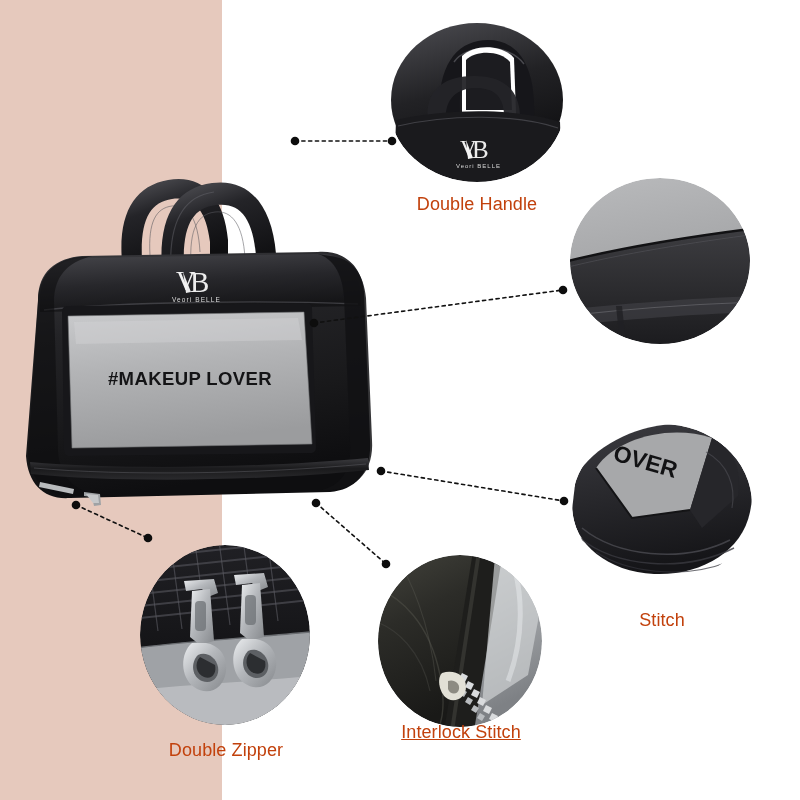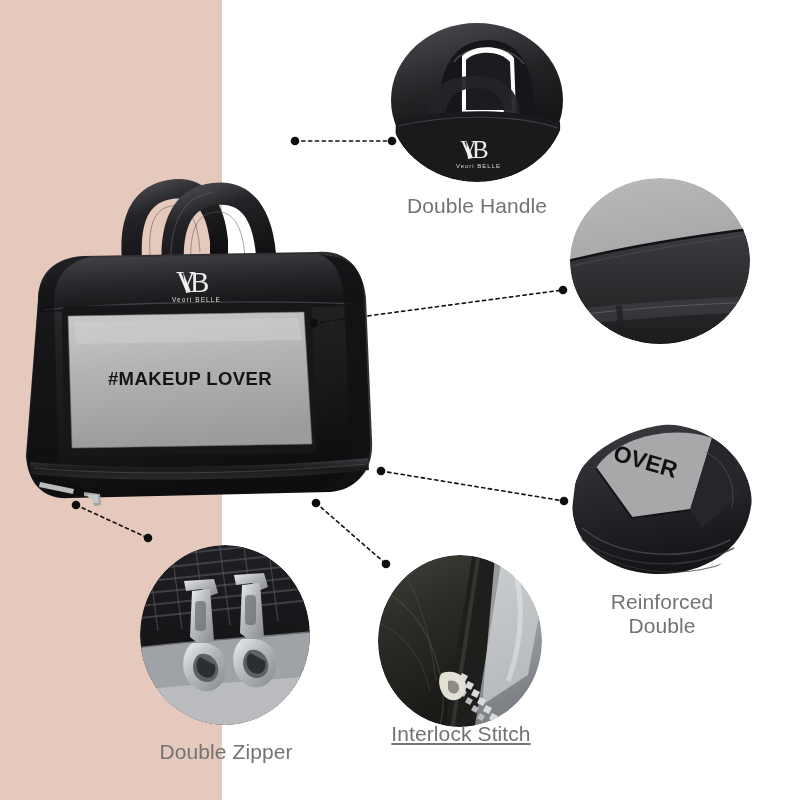--- a/index.html
+++ b/index.html
@@ -7,21 +7,21 @@
   #stage{position:relative;width:800px;height:800px;overflow:hidden;background:#ffffff;}
 
   
   .bg-pink{position:absolute;left:0;top:0;width:222px;height:800px;background:#e6c9bd;}
   .bg-white{position:absolute;left:222px;top:0;width:578px;height:800px;background:#ffffff;}
 
   
   .layer{position:absolute;left:0;top:0;width:800px;height:800px;}
 
   
-  .label{position:absolute;color:#737373;font-size:21px;line-height:1.12;
+  .label{position:absolute;color:#c2410c;font-size:18px;line-height:1.12;
          font-family:"Liberation Sans",sans-serif;white-space:pre;letter-spacing:.1px;}
   .label.ctr{text-align:center;}
 
   
   .detail{position:absolute;border-radius:50%;overflow:hidden;}
   .detail > svg{display:block;}
 </style>
 </head>
 <body>
 
@@ -233,21 +233,21 @@
 
         <path d="M10 104 C44 132 110 140 158 116" fill="none" stroke="#4b4b51" stroke-width="1.6" opacity=".8"></path>
         <path d="M8 114 C42 142 110 150 162 124" fill="none" stroke="#3a3a40" stroke-width="1.4" opacity=".8"></path>
         <path d="M24 128 C54 148 110 156 156 138" fill="none" stroke="#33333a" stroke-width="1.2" opacity=".7"></path>
         <path d="M134 28 C156 40 164 62 160 84" fill="none" stroke="#4e4e55" stroke-width="1.2" opacity=".6"></path>
 
         <text x="40" y="36" transform="rotate(16 40 36)" font-family="Liberation Sans, sans-serif" font-size="23" font-weight="bold" fill="#121214">OVER</text>
       </g>
     </svg>
   </div>
-  <div class="label ctr" style="left:562px;top:590px;width:200px;"><span>Reinforced</span><br><span>Double</span></div>
+  <div class="label ctr" style="left:562px;top:590px;width:200px;"><br><span>Stitch</span></div>
 
   <div class="detail" style="left:140px;top:545px;width:170px;height:180px;">
     <svg width="170" height="180" viewBox="0 0 170 180">
       <defs>
         <clipPath id="dzClip">
             <ellipse cx="85" cy="90" rx="85" ry="90"></ellipse>
           </clipPath>
         <linearGradient id="dzMetal" x1="0" y1="0" x2="1" y2="1">
           <stop offset="0%" stop-color="#eceef0"></stop>
             <stop offset="45%" stop-color="#b4b7bb"></stop>

